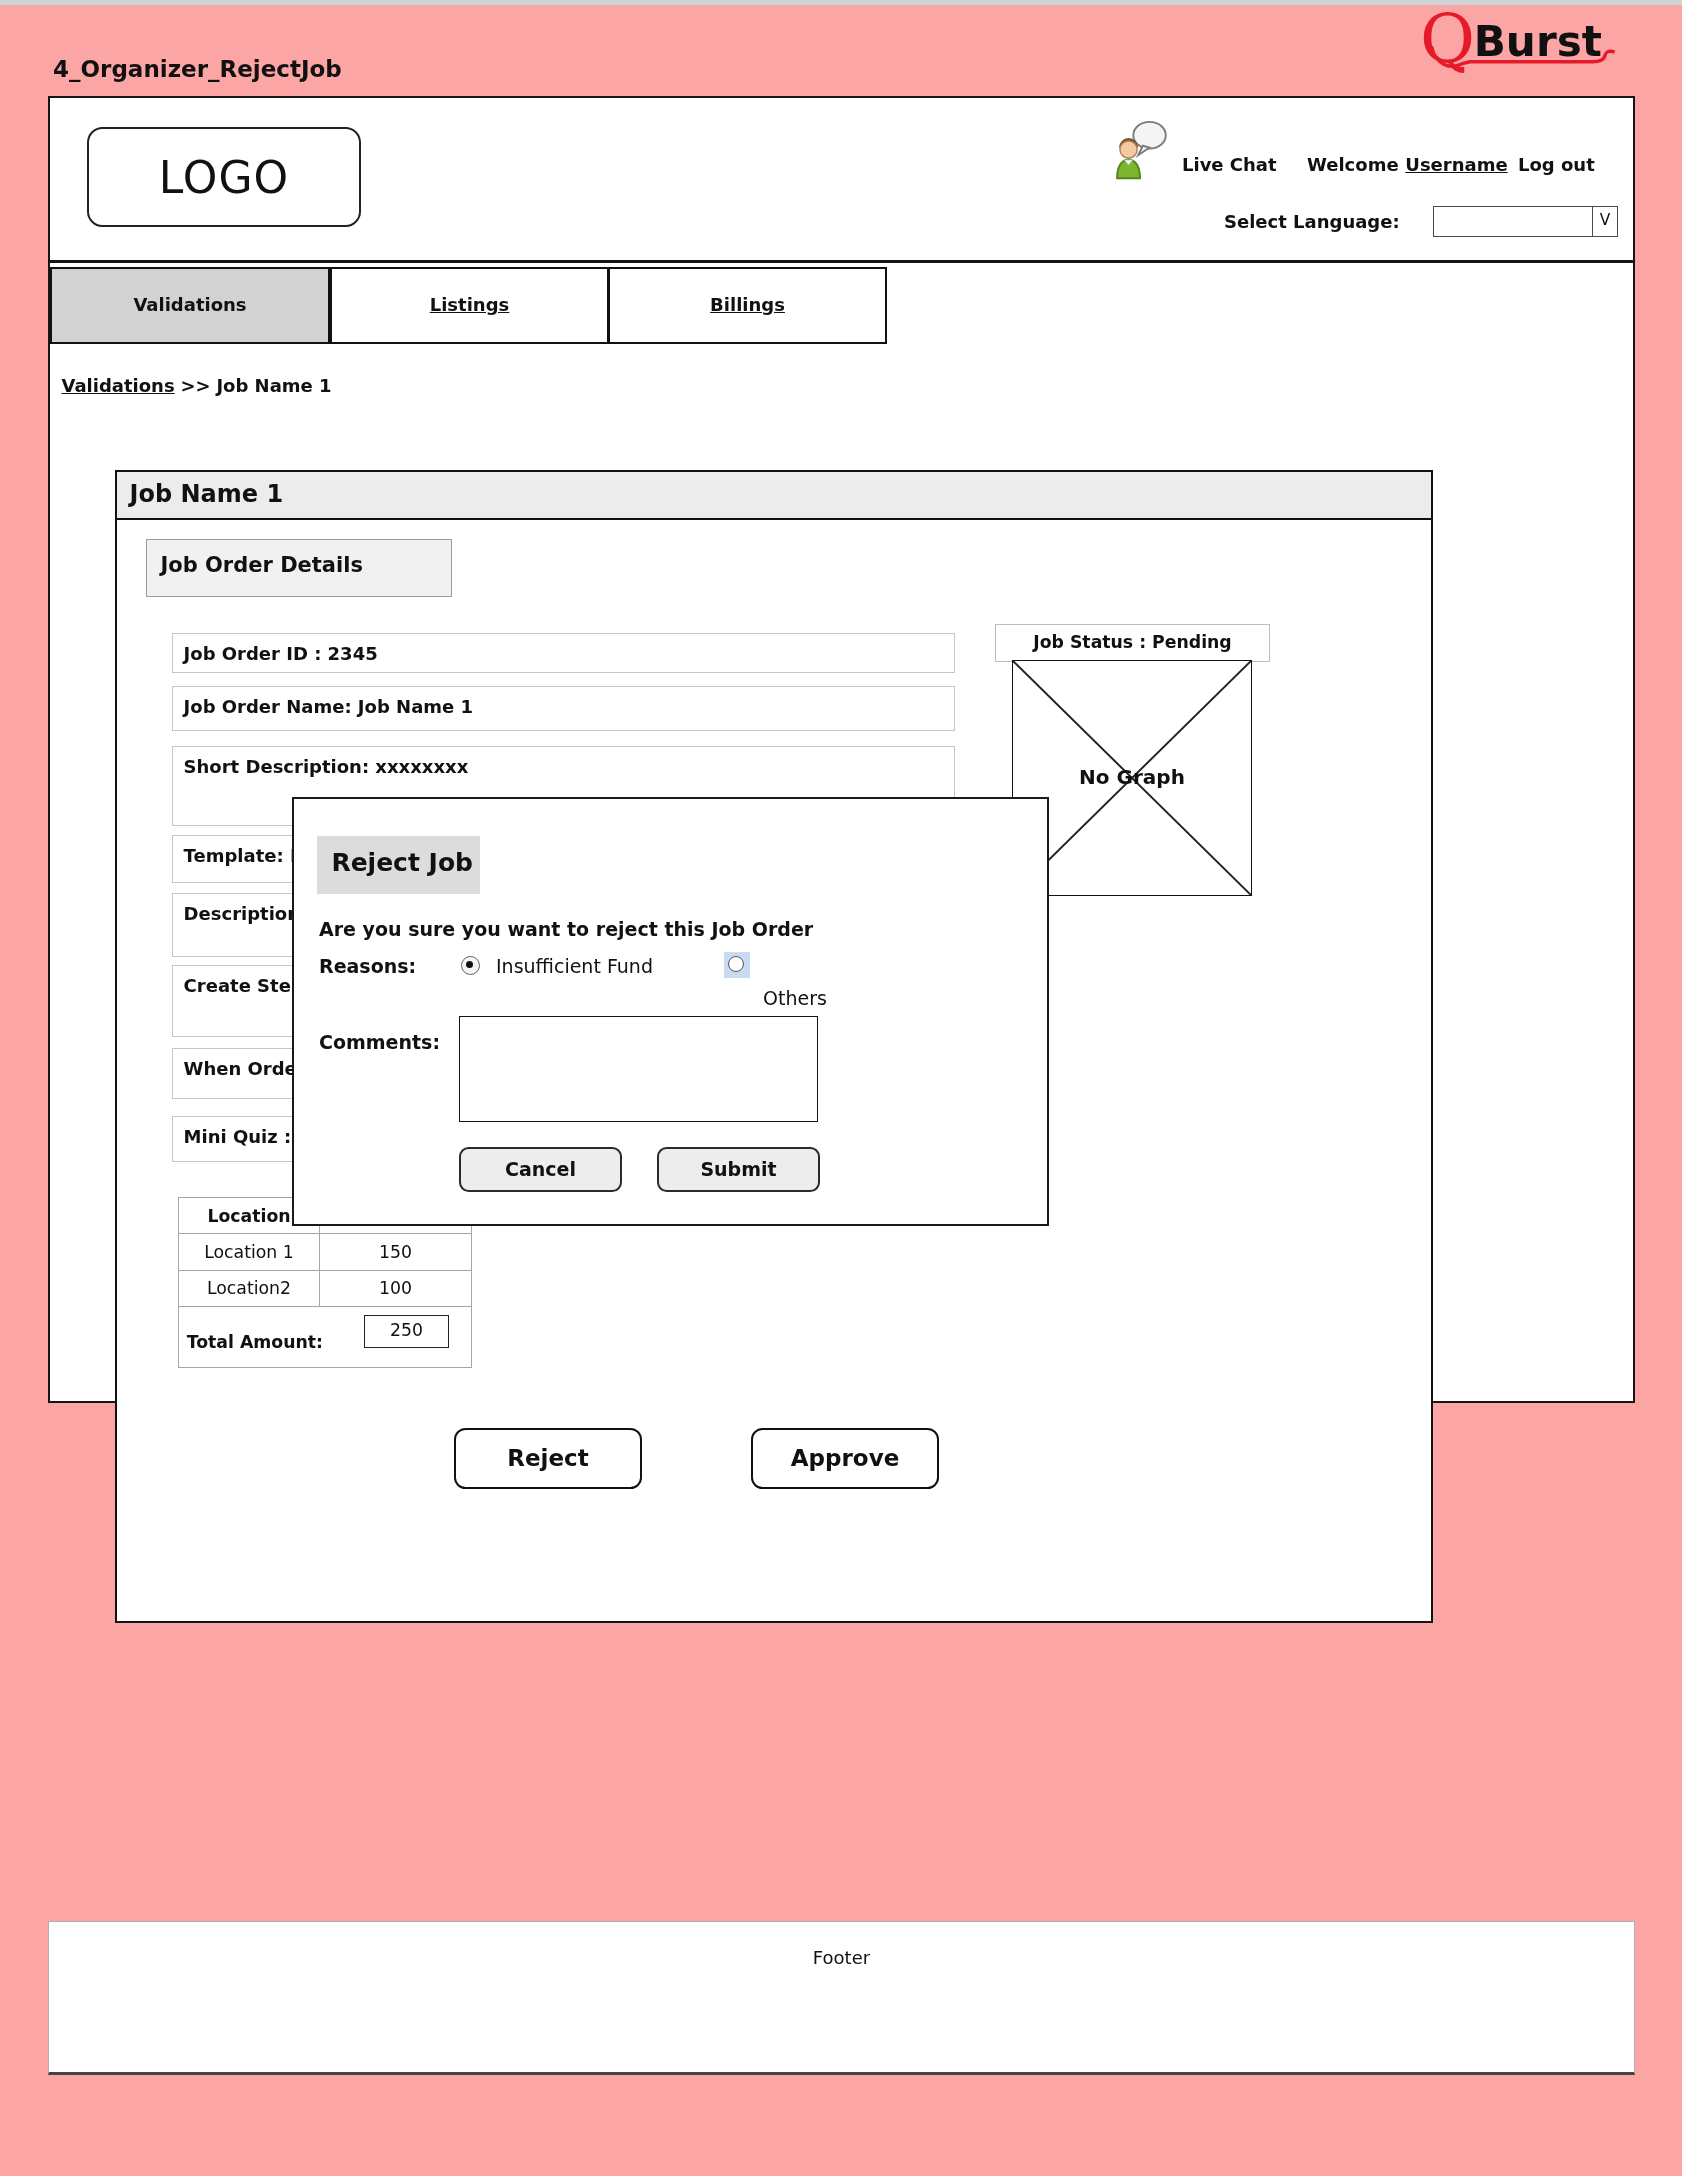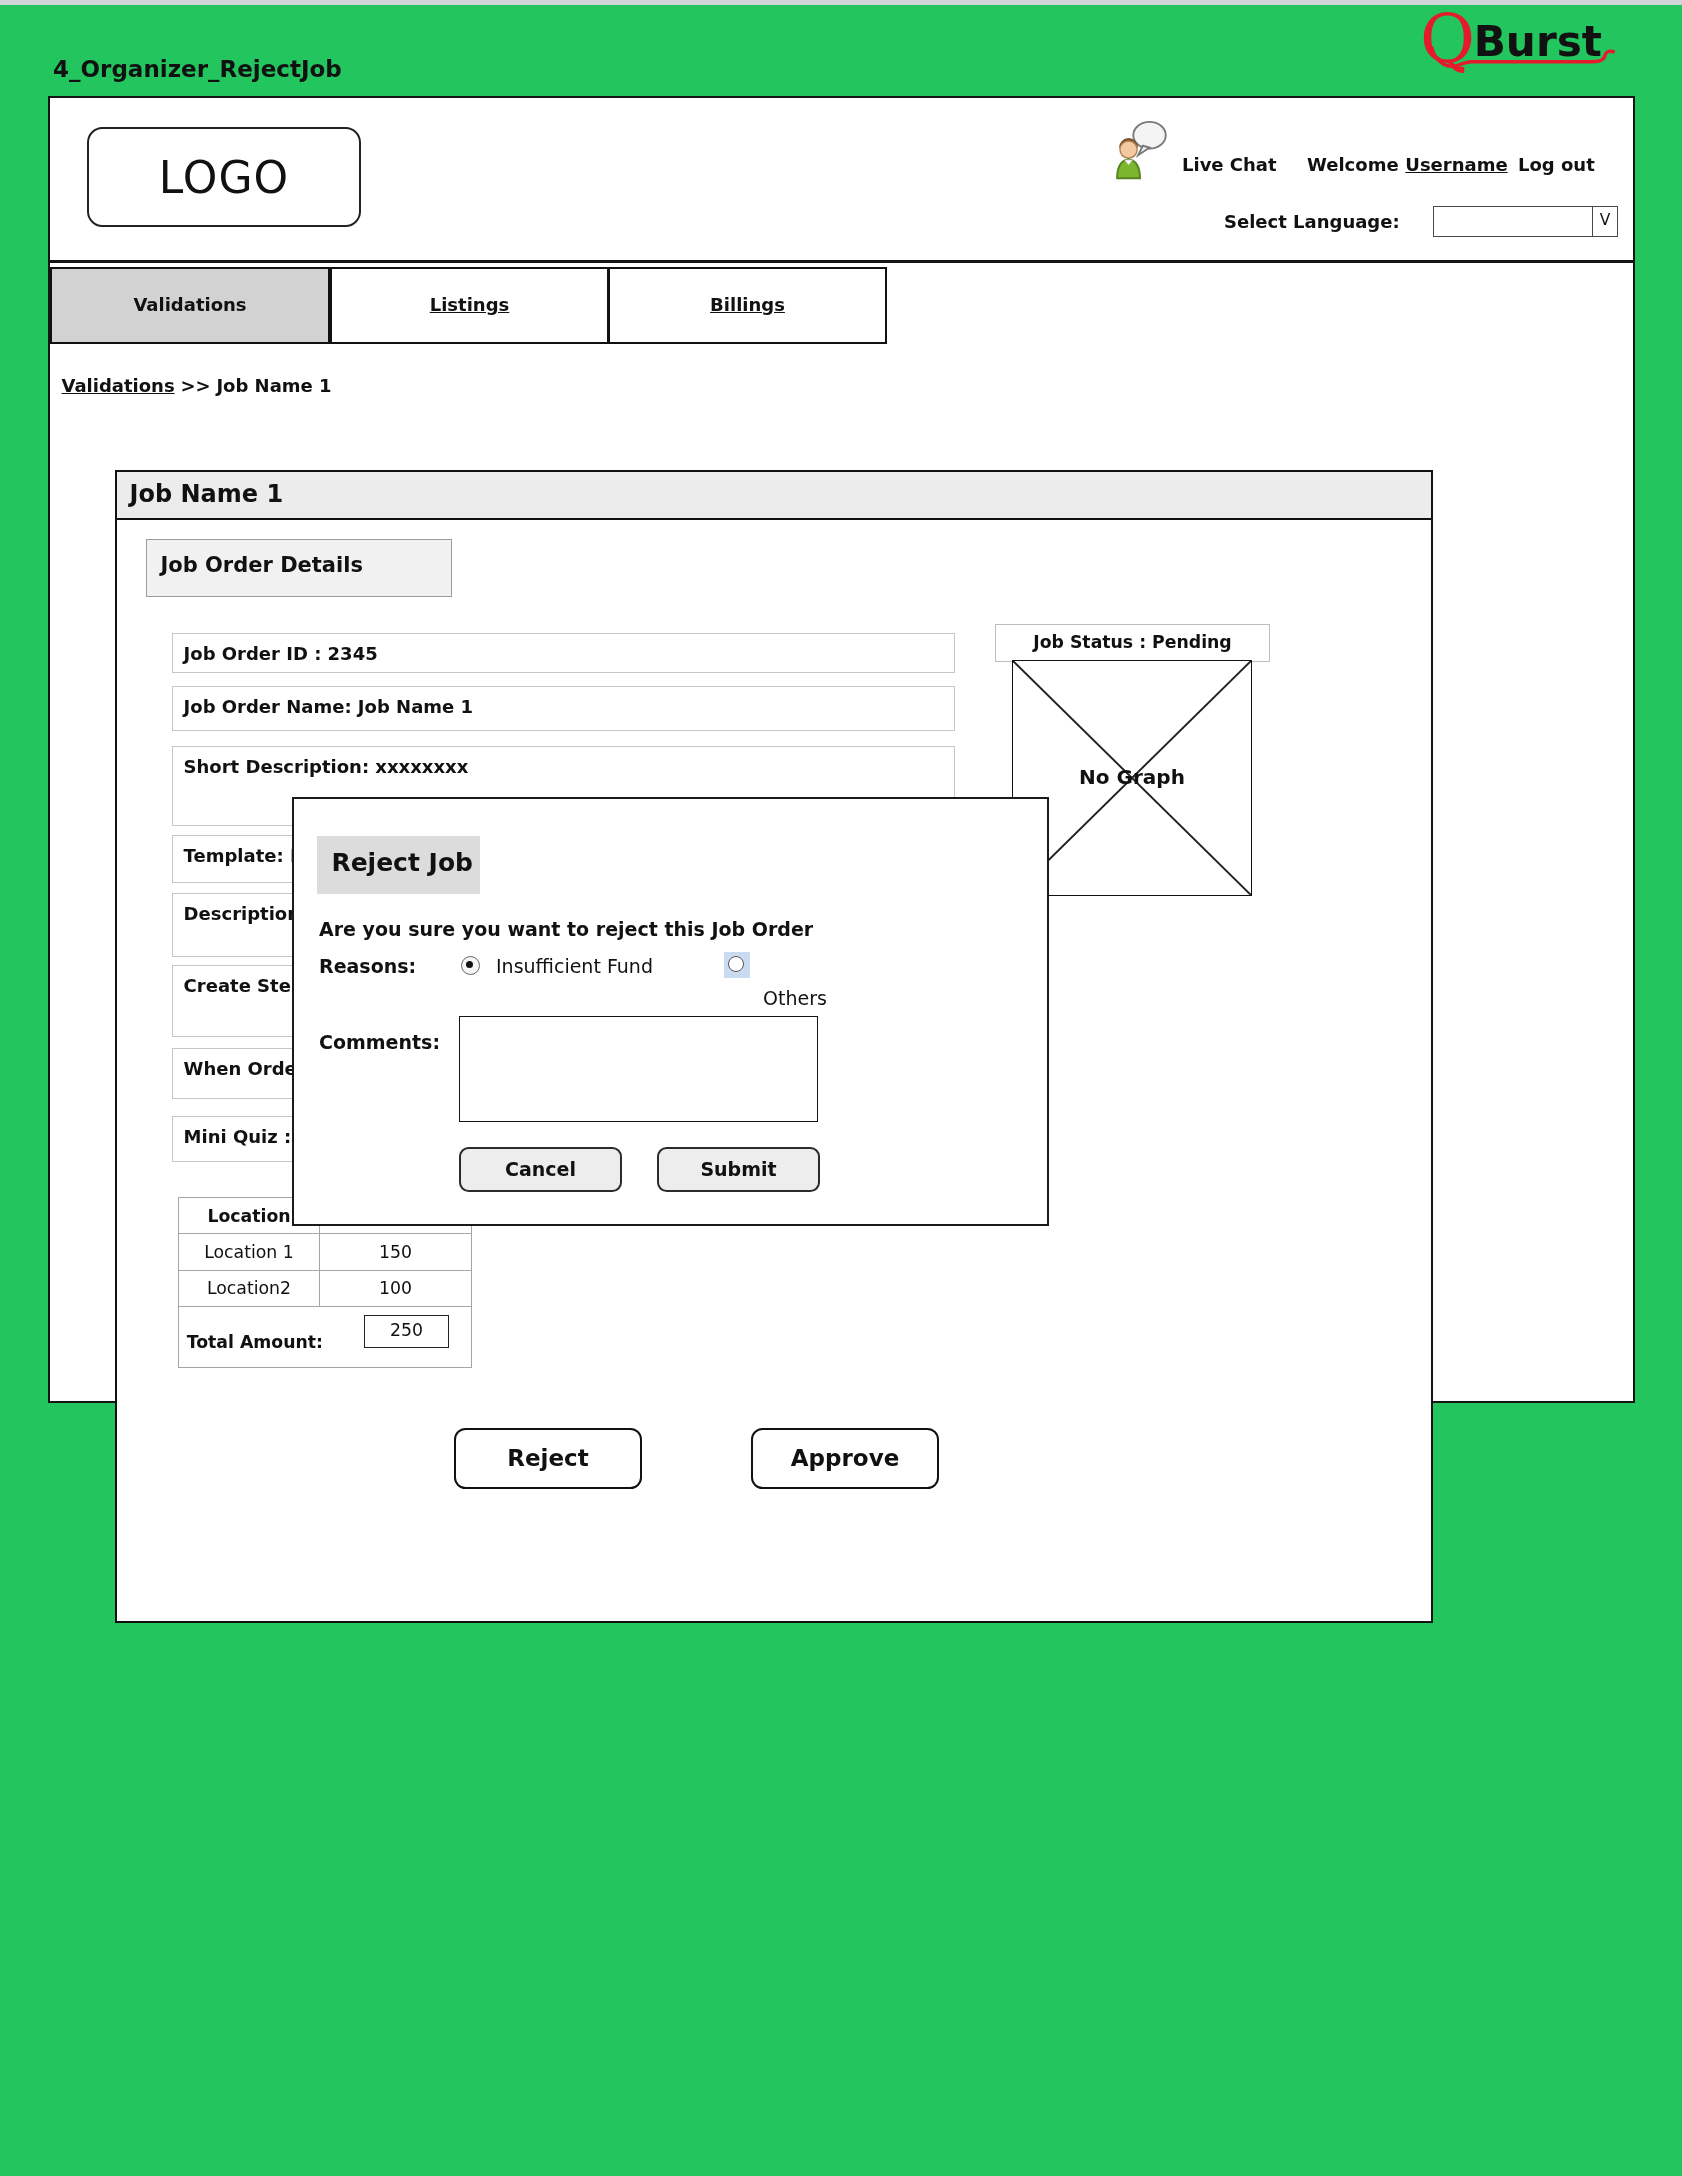--- a/index.html
+++ b/index.html
@@ -1,17 +1,17 @@
 <!DOCTYPE html>
 <html><head>
 <meta charset="utf-8">
 <style>
   * { margin:0; padding:0; box-sizing:border-box; }
   body { background:#ffffff; font-family:"DejaVu Sans", sans-serif; color:#111; }
-  .screen { position:relative; width:1682px; height:2177px; background:#22c55e; overflow:hidden; }
+  .screen { position:relative; width:1682px; height:2177px; background:#fca5a5; overflow:hidden; }
   .top-strip { position:absolute; left:0; top:0; width:100%; height:4.8px; background:#cfd4d9; }
 
   .page-title { position:absolute; left:53px; top:56px; font-size:23px; font-weight:bold; }
 
   .qburst { position:absolute; left:1420px; top:3.8px; width:211px; height:81px; }
 
   
   .wrapper { position:absolute; left:48px; top:96px; width:1587px; height:1307px; border:2.9px solid #151515; background:#fff; }
   .wrapper-header { position:absolute; left:0; top:0; width:100%; height:165px; border-bottom:3.8px solid #151515; }
 
@@ -199,14 +199,17 @@
     <div class="radio-unsel-wrap" role="radio" aria-checked="false"></div>
     <div class="opt2-label">Others</div>
 
     <div class="comments-label">Comments:</div>
     <textarea class="comments-box" style=""></textarea>
 
     <div class="modal-btn btn-cancel">Cancel</div>
     <div class="modal-btn btn-submit">Submit</div>
   </div>
 
+  <div class="footer">
+    <div class="footer-text">Footer</div>
+  </div>
 </div>
 
 
 </body></html>

